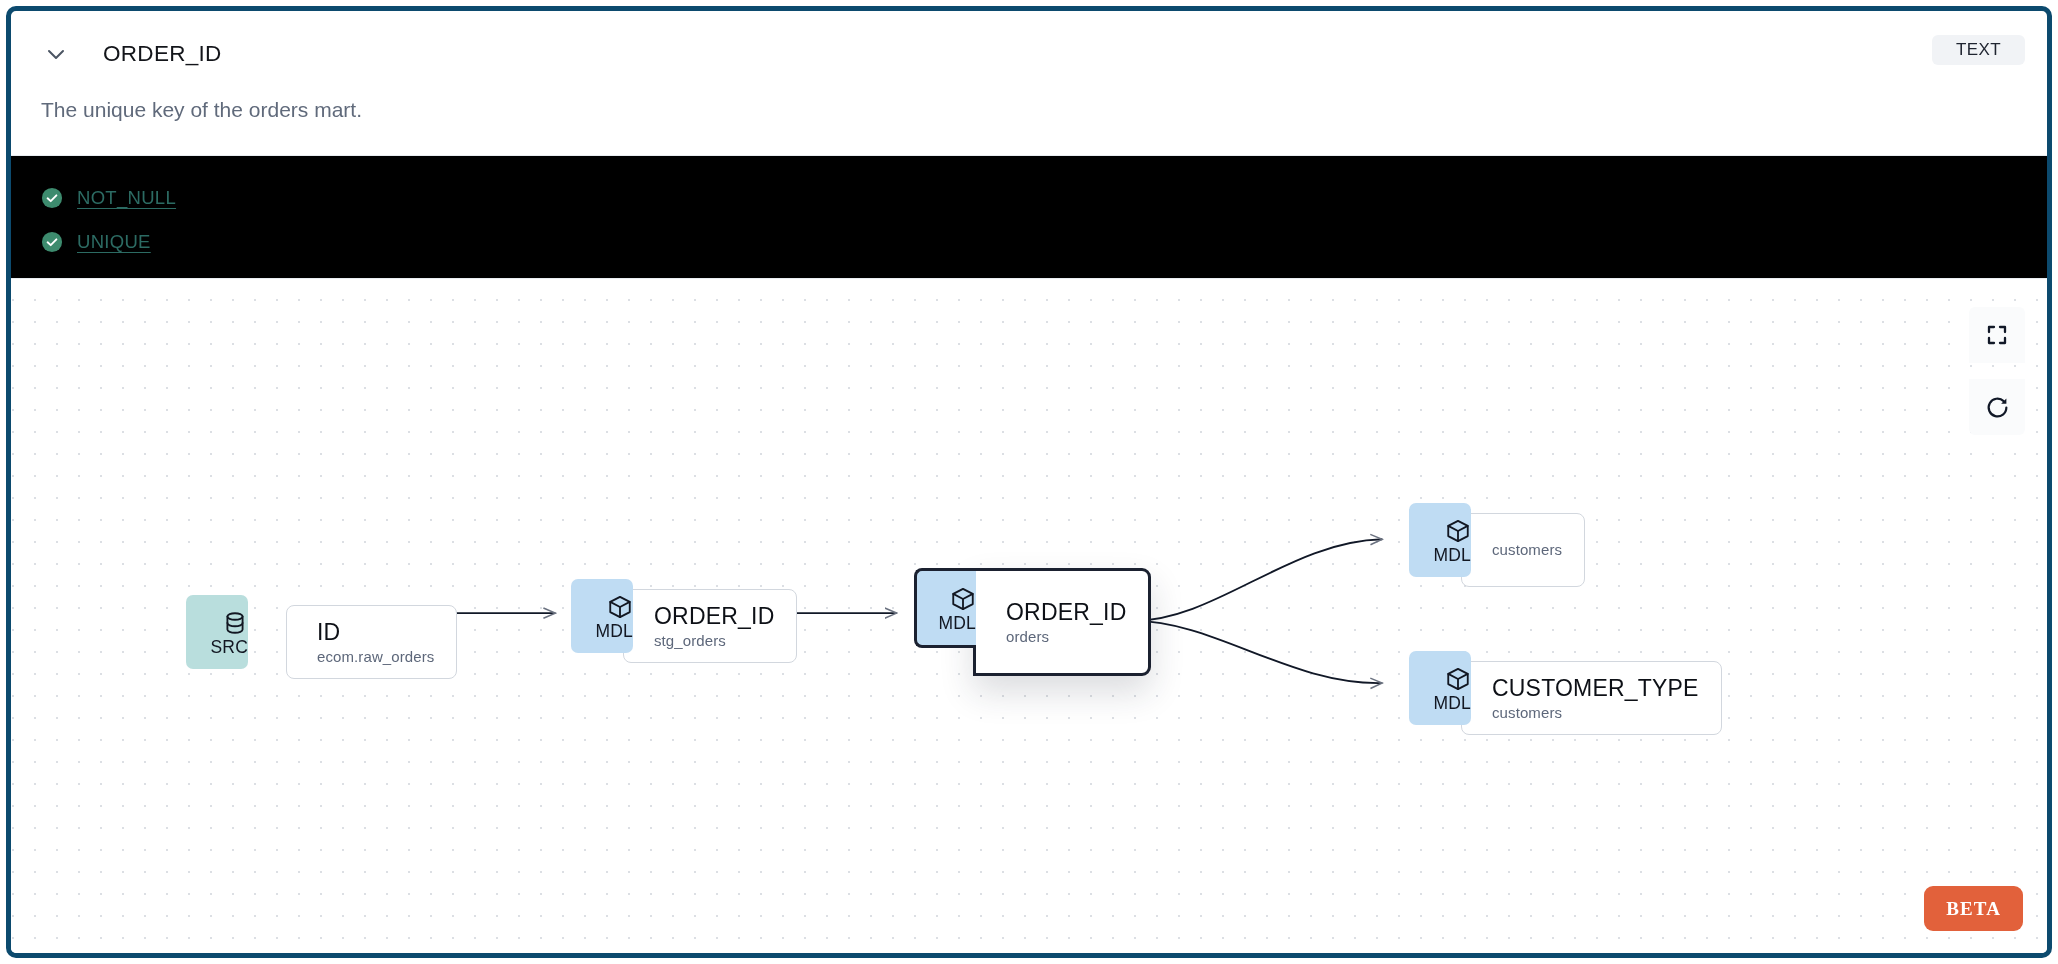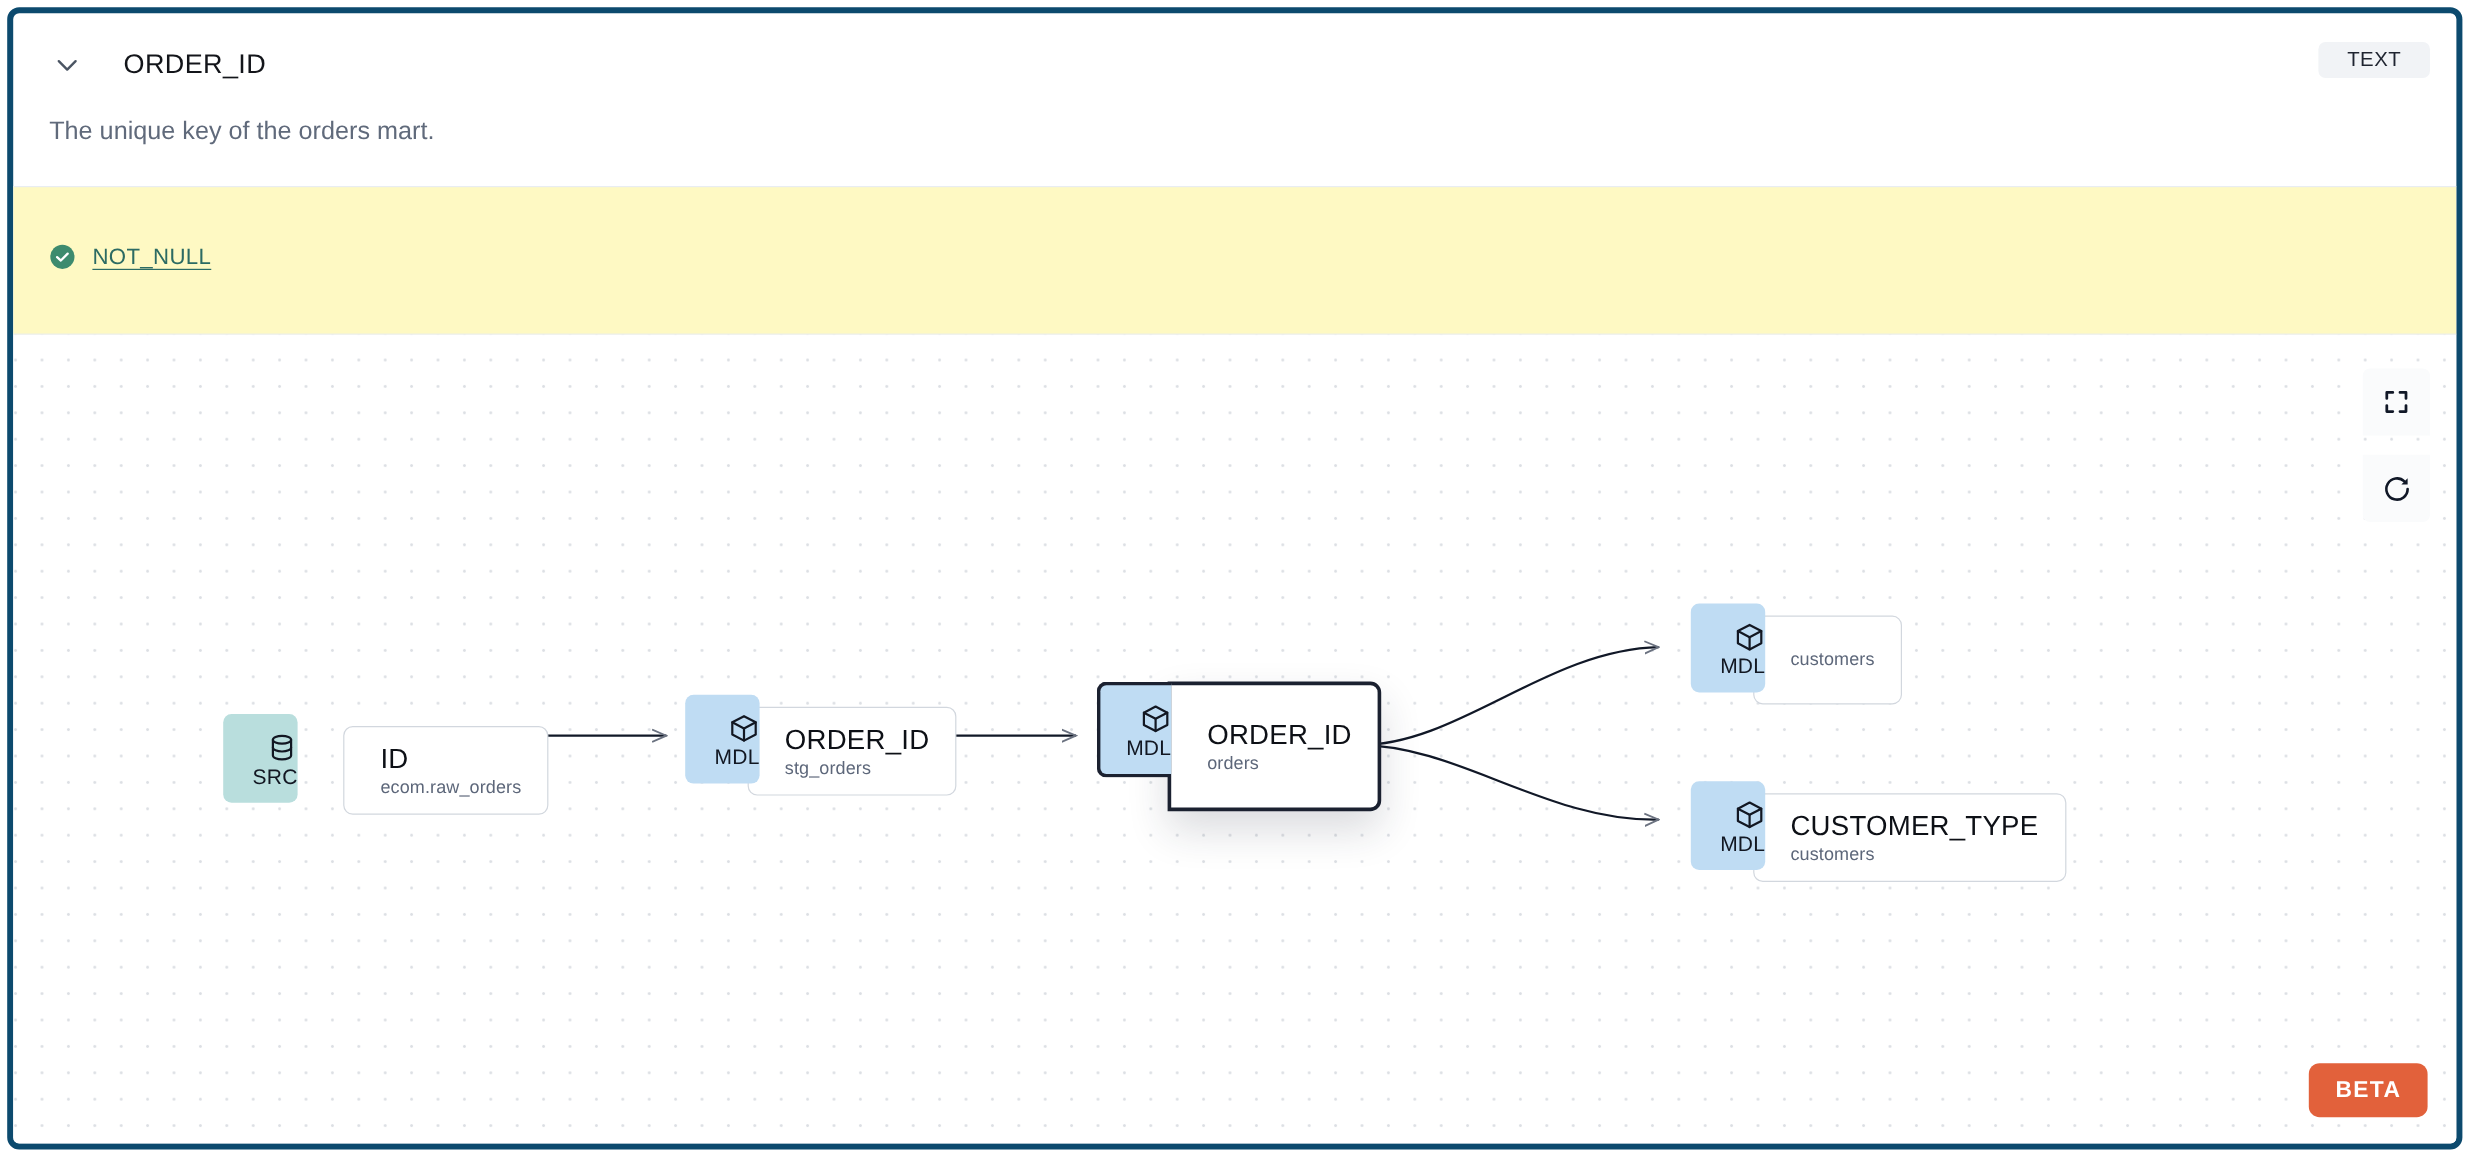--- a/index.html
+++ b/index.html
@@ -77,24 +77,24 @@
     display: flex;
     align-items: flex-start;
     font-size: 21px;
     color: #606a7b;
     line-height: 1.2;
   }
 
   
   .tests {
     flex: 0 0 124px;
-    background: #fef9c3;
+    background: #000000;
     border-top: 1px solid #e9edf1;
     border-bottom: 1px solid #e9edf1;
-    padding: 36px 30px 0;
+    padding: 20px 30px 0;
   }
 
   .test-row {
     display: flex;
     align-items: center;
     height: 44px;
     gap: 14px;
   }
 
   .check-icon {
@@ -250,20 +250,21 @@
     background: #e2613b;
     color: #ffffff;
     font-size: 19px;
     font-weight: 700;
     letter-spacing: 1.1px;
     padding: 13px 22px;
     border-radius: 9px;
     line-height: 1;
     cursor: pointer;
     z-index: 5;
+    font-family: Liberation Serif, serif;
   }
 </style>
 </head>
 <body>
 
 <div class="panel">
 
   <div class="header">
     <div class="chevron-btn">
       <svg width="24" height="24" viewBox="0 0 24 24" fill="none" stroke="#4b5563" stroke-width="2" stroke-linecap="round" stroke-linejoin="round">
@@ -279,20 +280,27 @@
   <div class="tests">
 
     <div class="test-row">
       <svg class="check-icon" viewBox="0 0 24 24">
         <circle cx="12" cy="12" r="11" fill="#3d8b6e"></circle>
         <polyline points="7.2 12.3 10.6 15.4 16.8 9.1" fill="none" stroke="#ffffff" stroke-width="2.1" stroke-linecap="round" stroke-linejoin="round"></polyline>
       </svg>
       <span class="test-link">NOT_NULL</span>
     </div>
 
+    <div class="test-row">
+      <svg class="check-icon" viewBox="0 0 24 24">
+        <circle cx="12" cy="12" r="11" fill="#3d8b6e"></circle>
+        <polyline points="7.2 12.3 10.6 15.4 16.8 9.1" fill="none" stroke="#ffffff" stroke-width="2.1" stroke-linecap="round" stroke-linejoin="round"></polyline>
+      </svg>
+      <span class="test-link">UNIQUE</span>
+    </div>
 
   </div>
 
   <div class="canvas">
 
     <svg class="edges-svg" viewBox="0 0 2046 694" preserveAspectRatio="none">
       <defs>
         <marker id="arrow" viewBox="0 0 10 10" refX="9" refY="5" markerWidth="7" markerHeight="7" orient="auto-start-reverse">
           <path d="M 0 1 L 9 5 L 0 9" fill="none" stroke="#6b7280" stroke-width="1.2"></path>
         </marker>

